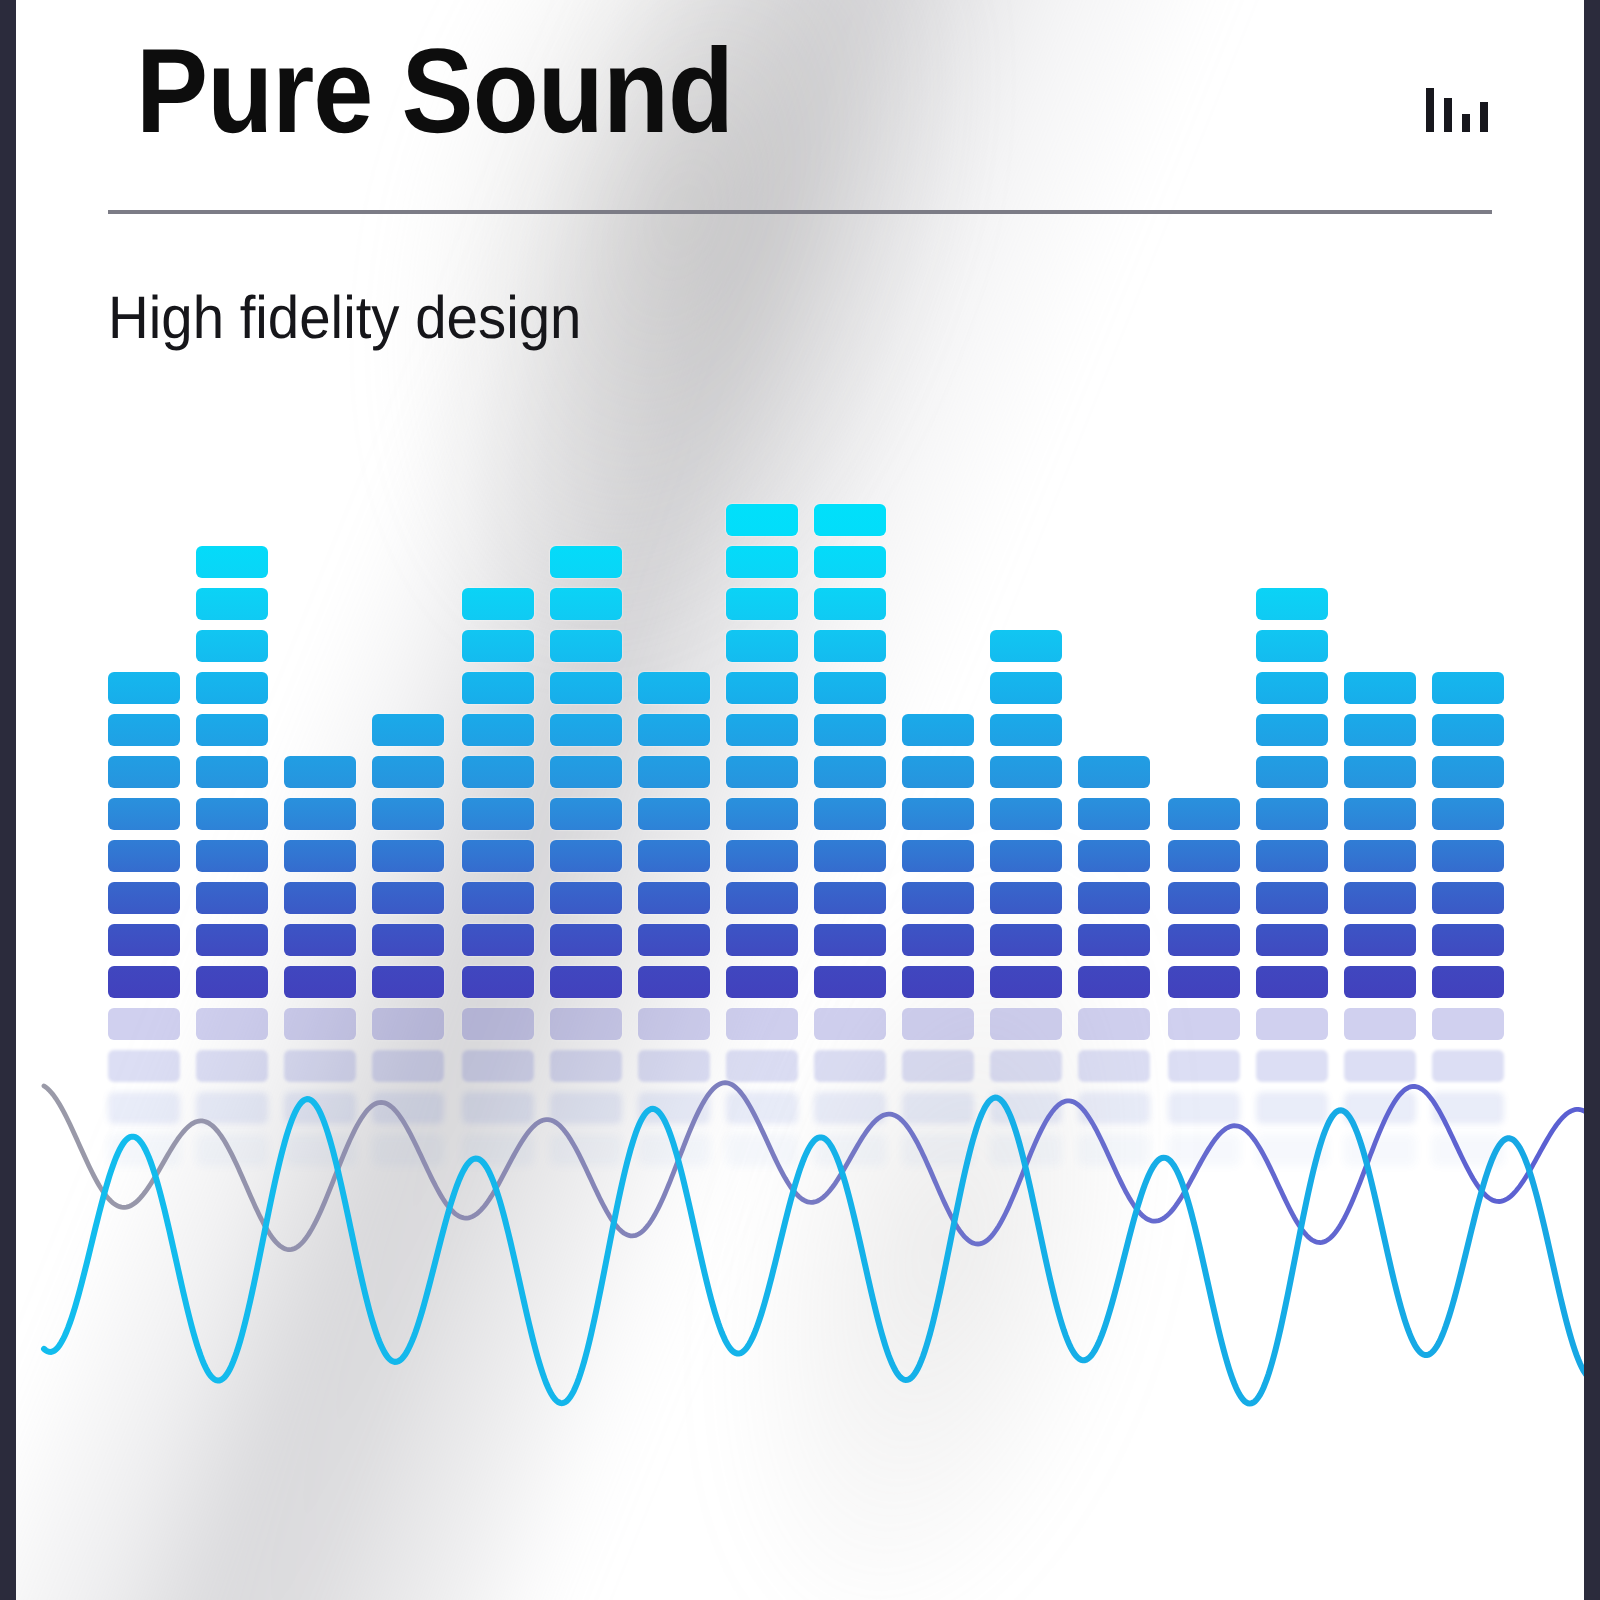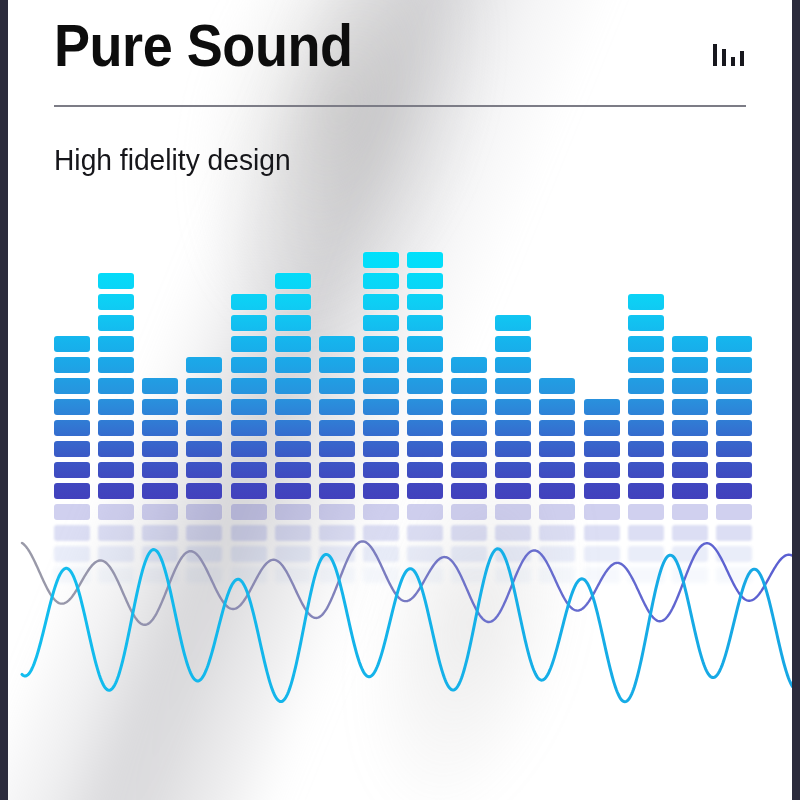--- a/index.html
+++ b/index.html
@@ -73,21 +73,21 @@
     transform: rotate(14deg);
   }
 
   .content { position: relative; z-index: 3; }
 
   
   .header-row {
     display: flex;
     align-items: flex-start;
     justify-content: space-between;
-    padding: 14px 46px 0 46px;
+    padding: 14px 46px 0 60px;
   }
   .title {
     font-family: "Liberation Sans Narrow", "Liberation Sans", sans-serif;
     font-size: 60px;
     font-weight: bold;
     letter-spacing: -0.5px;
     color: #0d0d0d;
     line-height: 1.05;
     margin: 0;
     transform: scaleX(0.9);

